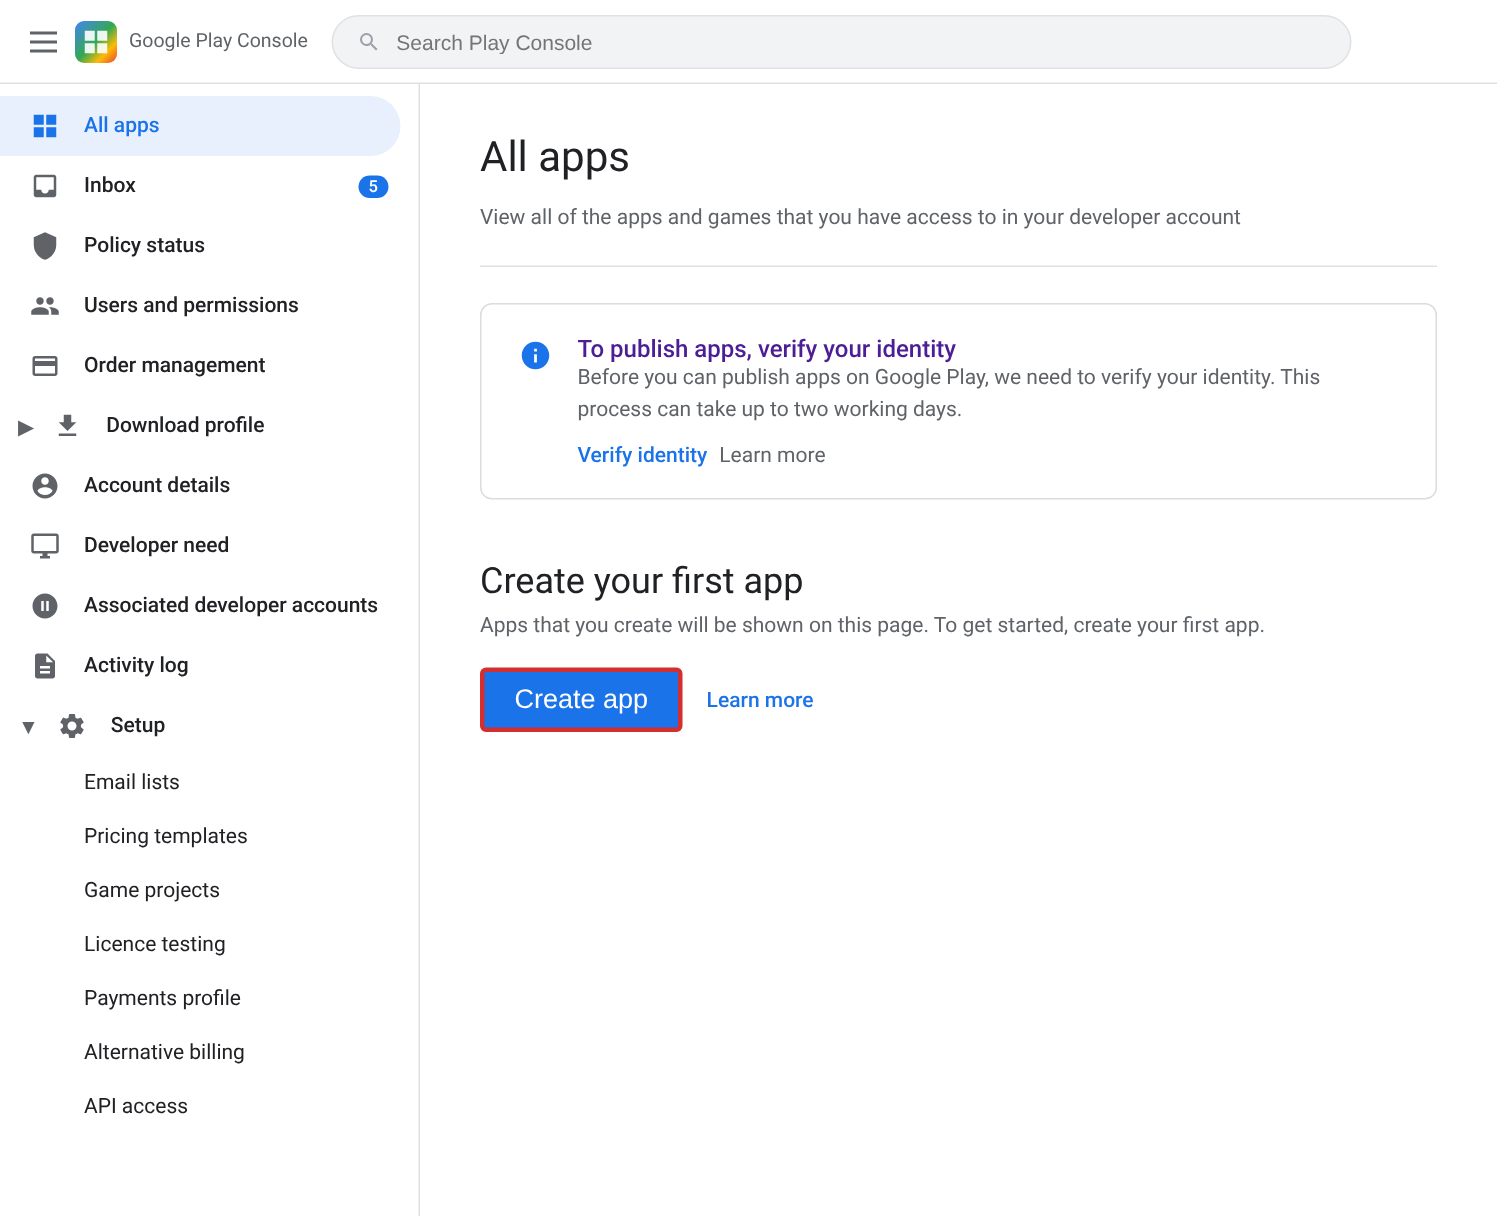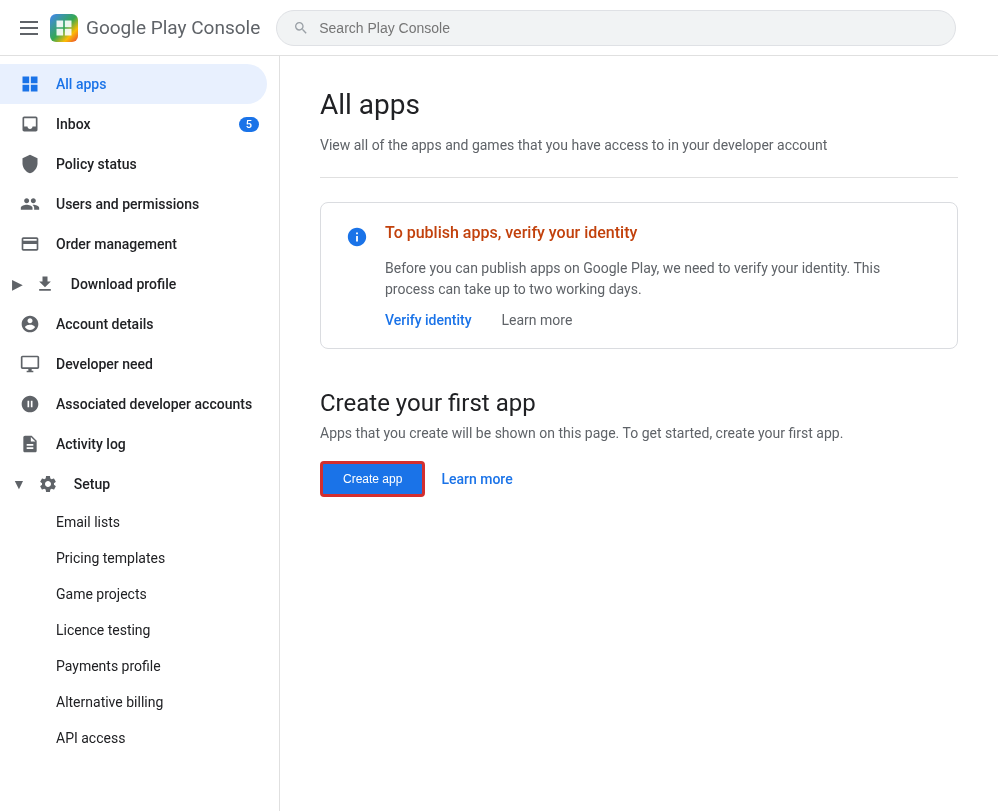--- a/index.html
+++ b/index.html
@@ -28,21 +28,21 @@
       display: block; width: 18px; height: 2px; background: #5f6368;
     }
     .logo-img {
       width: 28px; height: 28px;
       background: linear-gradient(135deg, #4285f4 0%, #34a853 50%, #fbbc05 75%, #ea4335 100%);
       border-radius: 6px;
       display: flex; align-items: center; justify-content: center;
       font-size: 14px; color: white; font-weight: bold;
     }
     .logo-text {
-      font-size: 19px; color: #202124; white-space: nowrap;
+      font-size: 13px; color: #202124; white-space: nowrap;
     }
     .logo-text span { color: #5f6368; font-weight: 400; }
     .search-bar {
       flex: 1;
       max-width: 680px;
       height: 36px;
       border: 1px solid #dfe1e5;
       border-radius: 24px;
       display: flex;
       align-items: center;
@@ -129,37 +129,37 @@
       display: flex;
       gap: 16px;
       margin-bottom: 40px;
     }
     .info-icon {
       width: 24px; height: 24px; flex-shrink: 0;
       display: flex; align-items: center; justify-content: center;
       color: #1a73e8; font-size: 18px; margin-top: 2px;
     }
     .info-content { flex: 1; }
-    .info-title { font-size: 16px; font-weight: 500; color: #c2410c; margin-bottom: 16px; }
+    .info-title { font-size: 16px; font-weight: 500; color: #4c1d95; margin-bottom: 0; }
     .info-text { font-size: 14px; color: #5f6368; line-height: 1.5; margin-bottom: 12px; }
-    .info-links { display: flex; gap: 30px; }
+    .info-links { display: flex; gap: 8px; }
     .info-link { font-size: 14px; color: #1a73e8; text-decoration: none; cursor: pointer; font-weight: 500; }
     .info-link.secondary { color: #5f6368; font-weight: 400; }
 
     
     .create-section { margin-top: 0; }
     .create-title { font-size: 24px; font-weight: 400; color: #202124; margin-bottom: 8px; }
     .create-text { font-size: 14px; color: #5f6368; margin-bottom: 20px; }
     .create-actions { display: flex; align-items: center; gap: 16px; }
     .create-app-btn {
       background: #1a73e8; color: white;
       border: 3px solid #d32f2f;
       border-radius: 4px;
       padding: 8px 20px;
-      font-size: 12px; font-weight: 500;
+      font-size: 18px; font-weight: 500;
       cursor: pointer;
       outline: none;
     }
     .learn-more-link { font-size: 14px; color: #1a73e8; cursor: pointer; font-weight: 500; }
 
     
     svg { display: block; }
   </style>
 </head>
 <body>

